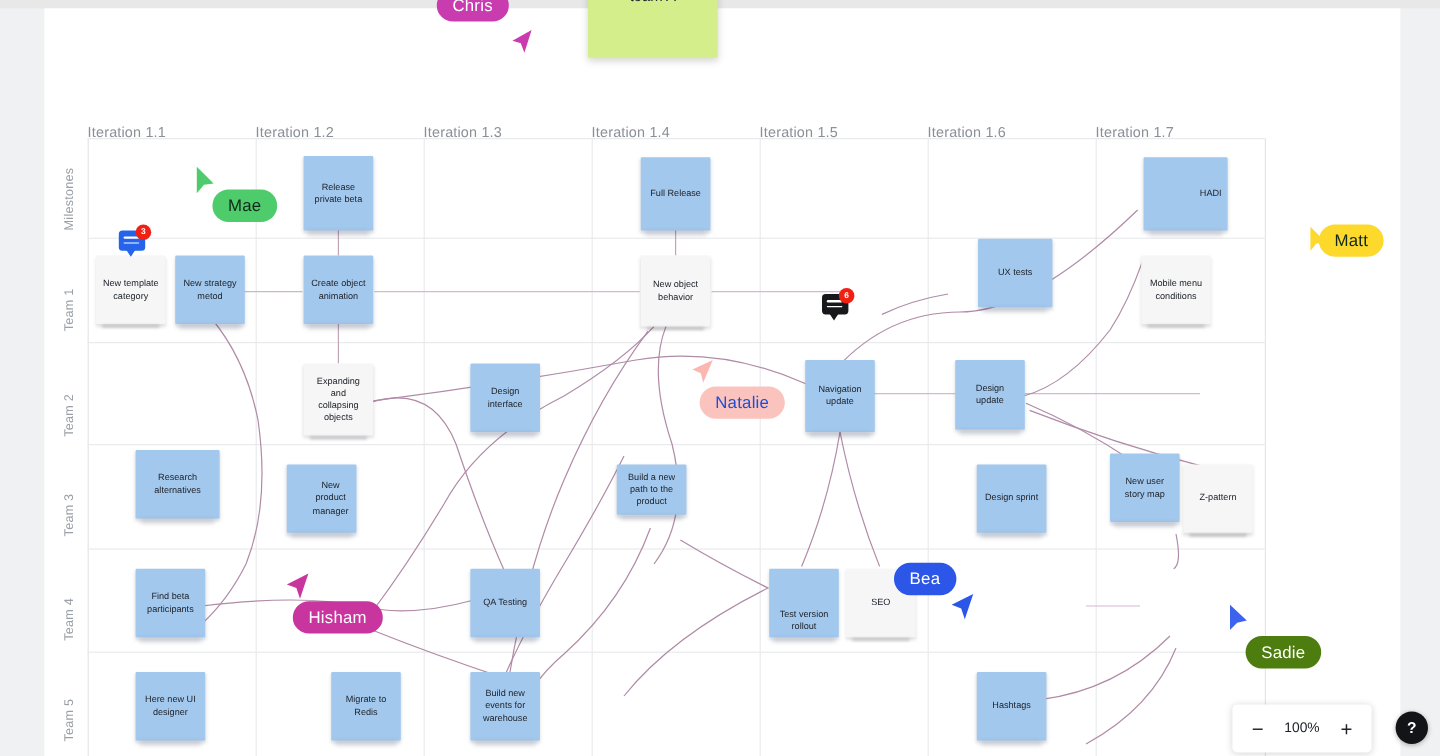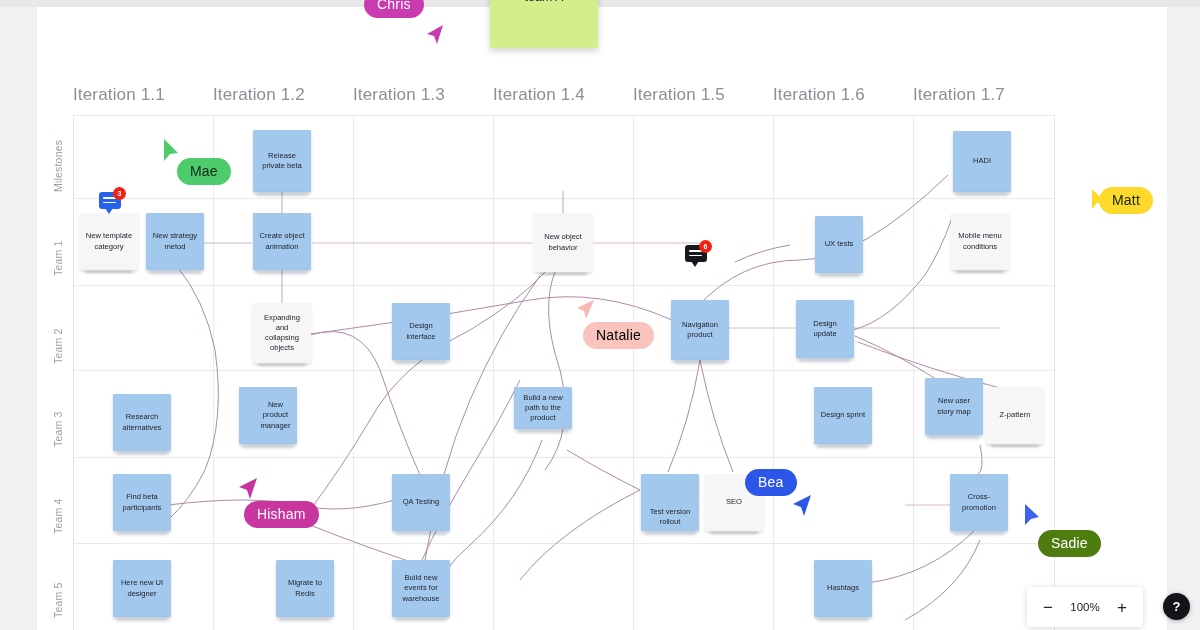--- a/index.html
+++ b/index.html
@@ -17,21 +17,21 @@
   
   .board{position:absolute;left:37px;top:7px;width:1130px;height:623px;background:#ffffff;}
 
   
   .grid{position:absolute;left:73px;top:115px;width:982px;height:515px;}
   .gcol{position:absolute;top:0;bottom:0;width:1px;background:#e9eaec;}
   .grow{position:absolute;left:0;right:0;height:1px;background:#e9eaec;}
   .grid-outer-l{position:absolute;left:0;top:0;bottom:0;width:1px;background:#e4e5e7;}
   .grid-outer-r{position:absolute;right:0;top:0;bottom:0;width:1px;background:#e4e5e7;}
 
-  .col-head{position:absolute;top:85px;font-size:17px;color:#8b8f96;letter-spacing:.15px;white-space:nowrap;}
+  .col-head{position:absolute;top:103px;font-size:12px;color:#8b8f96;letter-spacing:.15px;white-space:nowrap;}
   .row-head{position:absolute;left:52px;font-size:10.5px;color:#9aa0a6;white-space:nowrap;
             transform-origin:0 0;transform:rotate(-90deg);letter-spacing:.2px;}
 
   
   .card{position:absolute;box-sizing:border-box;display:flex;align-items:center;justify-content:center;
         text-align:center;font-size:7.6px;line-height:1.35;color:#20252c;padding:4px 5px;
         border-radius:1px;}
   .card.blue{background:#a3c8ee;box-shadow:0 2px 3px rgba(30,45,70,.18);}
   .card.blue::after{content:"";position:absolute;left:6%;right:6%;bottom:-4px;height:3px;
         background:rgba(40,60,90,.22);filter:blur(1.6px);border-radius:2px;}
@@ -147,57 +147,60 @@
       <path d="M542,440 Q520,500 470,545 Q440,570 425,610"></path>
       <path d="M420,475 Q400,430 380,370 Q360,320 310,335"></path>
       <path d="M422,560 Q440,520 470,470 Q500,420 520,380"></path>
       <path d="M980,540 Q960,590 905,620"></path>
     </g>
   </svg>
 
   <div class="card blue" style="left:253px;top:130px;width:58px;height:62px;">
     <span>Release private beta</span>
     </div>
-  <div class="card blue" style="left:953px;top:131px;width:58px;height:61px;">
+  <div class="card blue" style="left:534px;top:131px;width:58px;height:61px;">
+    <span>Full Release</span>
+    </div>
+  <div class="card blue" style="left:953px;top:131px;width:70px;height:61px;text-align:right;">
     <span>HADI</span>
     </div>
 
   <div class="card white" style="left:80px;top:213px;width:58px;height:57px;">
     <span>New template category</span>
     </div>
   <div class="card blue" style="left:146px;top:213px;width:58px;height:57px;">
     <span>New strategy metod</span>
     </div>
   <div class="card blue" style="left:253px;top:213px;width:58px;height:57px;">
     <span>Create object animation</span>
     </div>
   <div class="card white" style="left:534px;top:213px;width:58px;height:59px;">
     <span>New object behavior</span>
     </div>
-  <div class="card blue" style="left:815px;top:216px;width:48px;height:57px;">
+  <div class="card blue" style="left:815px;top:199px;width:62px;height:57px;">
     <span>UX tests</span>
     </div>
   <div class="card white" style="left:951px;top:213px;width:58px;height:57px;justify-content:flex-end;">
     <span>Mobile menu conditions</span>
     </div>
 
   <div class="card white" style="left:253px;top:303px;width:58px;height:60px;">
     <span>Expanding and collapsing objects</span>
     </div>
   <div class="card blue" style="left:392px;top:303px;width:58px;height:57px;">
     <span>Design interface</span>
     </div>
   <div class="card blue" style="left:671px;top:300px;width:58px;height:60px;">
-    <span>Navigation product</span>
+    <span>Navigation update</span>
     </div>
   <div class="card blue" style="left:796px;top:300px;width:58px;height:58px;">
     <span>Design update</span>
     </div>
 
-  <div class="card blue" style="left:113px;top:394px;width:58px;height:57px;">
+  <div class="card blue" style="left:113px;top:375px;width:70px;height:57px;">
     <span>Research alternatives</span>
     </div>
   <div class="card blue" style="left:239px;top:387px;width:58px;height:57px;padding-left:20px;">
     <span>New product manager</span>
     </div>
   <div class="card blue" style="left:514px;top:387px;width:58px;height:42px;">
     <span>Build a new path to the product</span>
     </div>
   <div class="card blue" style="left:814px;top:387px;width:58px;height:57px;">
     <span>Design sprint</span>
@@ -213,23 +216,20 @@
     <span>Find beta participants</span>
     </div>
   <div class="card blue" style="left:392px;top:474px;width:58px;height:57px;">
     <span>QA Testing</span>
     </div>
   <div class="card blue" style="left:641px;top:474px;width:58px;height:57px;align-items:flex-end;">
     <span>Test version rollout</span>
     </div>
   <div class="card white" style="left:705px;top:474px;width:58px;height:57px;">
     <span>SEO</span>
-    </div>
-  <div class="card blue" style="left:950px;top:474px;width:58px;height:57px;">
-    <span>Cross-promotion</span>
     </div>
 
   <div class="card blue" style="left:113px;top:560px;width:58px;height:57px;text-align:center;">
     <span>Here new UI designer</span>
     </div>
   <div class="card blue" style="left:276px;top:560px;width:58px;height:57px;">
     <span>Migrate to Redis</span>
     </div>
   <div class="card blue" style="left:392px;top:560px;width:58px;height:57px;">
     <span>Build new events for warehouse</span>
@@ -277,21 +277,21 @@
         <path d="M2,0 L2,20 L7,14 L15,13 Z" fill="#fcd92b"></path>
       </svg>
   </div>
   <div class="pill dark" style="left:1099px;top:187px;background:#fcd92b;">Matt</div>
 
   <div class="cursor" style="left:575px;top:300px;">
     <svg width="22" height="24" viewBox="0 0 22 24">
         <path d="M19,0 L2,8 L9,11 L11,19 Z" fill="#fbb8b0"></path>
       </svg>
   </div>
-  <div class="pill dark" style="left:583px;top:322px;background:#fbc3bd;color:#000000;">Natalie</div>
+  <div class="pill dark" style="left:583px;top:322px;background:#fbc3bd;color:#1d4ed8;">Natalie</div>
 
   <div class="cursor" style="left:236px;top:478px;">
     <svg width="24" height="26" viewBox="0 0 24 26">
         <path d="M21,0 L3,9 L11,12 L14,21 Z" fill="#c9359f"></path>
       </svg>
   </div>
   <div class="pill" style="left:244px;top:501px;background:#c9359f;">Hisham</div>
 
   <div class="cursor" style="left:790px;top:495px;">
     <svg width="24" height="26" viewBox="0 0 24 26">

